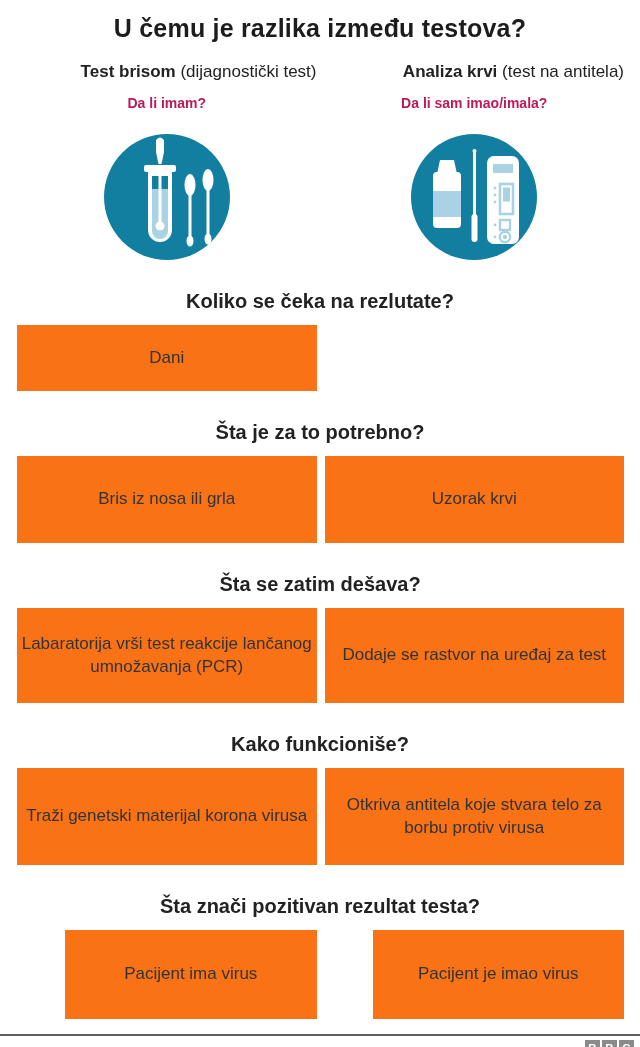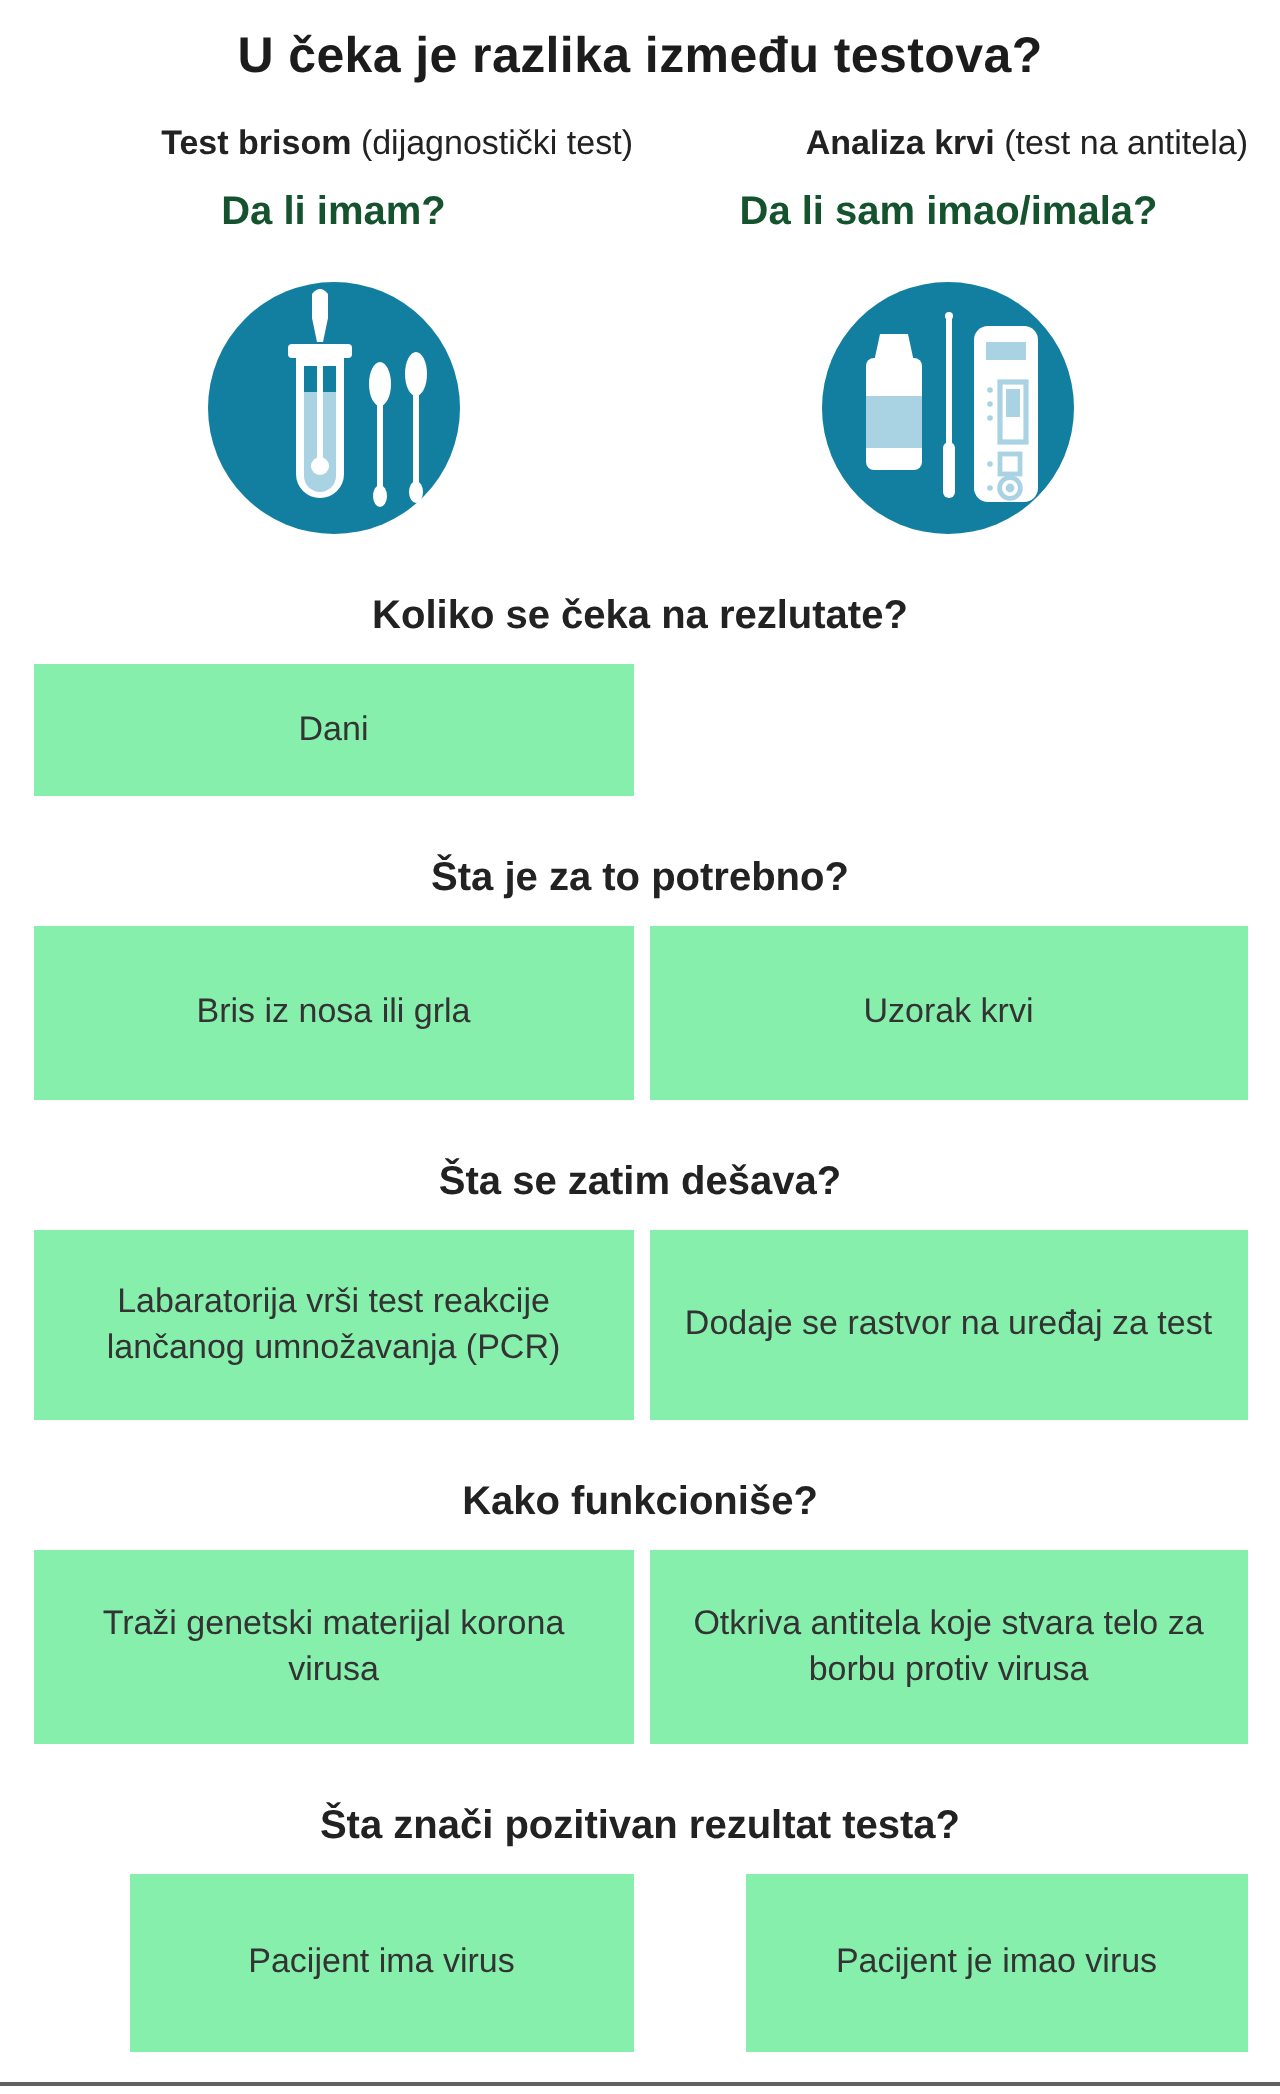--- a/index.html
+++ b/index.html
@@ -25,37 +25,37 @@
 
   .col-head { margin-top: 19px; }
   .col-head .cell-h {
     text-align: right; font-size: 17px; color: #222;
     background: none; min-height: 0; padding: 0;
   }
   .col-head .name { font-weight: bold; }
 
   .questions { margin-top: 13px; }
   .questions .cell-h {
-    text-align: center; font-size: 20px; font-weight: bold; color: #14532d;
+    text-align: center; font-size: 14px; font-weight: bold; color: #be185d;
   }
 
   .icons-row { margin-top: 23px; }
   .icon-wrap { display: flex; justify-content: center; align-items: center; }
 
   .section { margin-top: 30px; }
   .section h2 {
     margin: 0 0 12px 0; text-align: center;
     font-size: 20px; font-weight: bold; color: #222;
   }
   .row .cell {
-    background: #86efac;
+    background: #f97316;
     display: flex; align-items: center; justify-content: center;
     text-align: center;
     font-size: 17px; color: #333; line-height: 1.35;
-    padding: 8px 11px; box-sizing: border-box;
+    padding: 8px 0; box-sizing: border-box;
   }
   .r1 .cell { min-height: 66px; }
   .r2 .cell { min-height: 87px; }
   .r3 .cell { min-height: 95px; }
   .r4 .cell { min-height: 97px; }
   .r5 .cell { min-height: 89px; margin-left: 48px; }
 
   .divider {
     margin-top: 15px;
     border-top: 2px solid #606060;
@@ -72,21 +72,21 @@
     background: #8b8b8b; color: #ffffff;
     font-weight: bold; font-size: 11.5px;
     display: flex; align-items: center; justify-content: center;
   }
 </style>
 </head>
 <body>
 
 <div class="page">
 
-  <h1 class="title">U čeka je razlika između testova?</h1>
+  <h1 class="title">U čemu je razlika između testova?</h1>
 
   <div class="two-col col-head">
     <div class="cell-h">
       <span class="name">Test brisom</span>
       <span>(dijagnostički test)</span>
     </div>
     <div class="cell-h">
       <span class="name">Analiza krvi</span>
       <span>(test na antitela)</span>
     </div>

